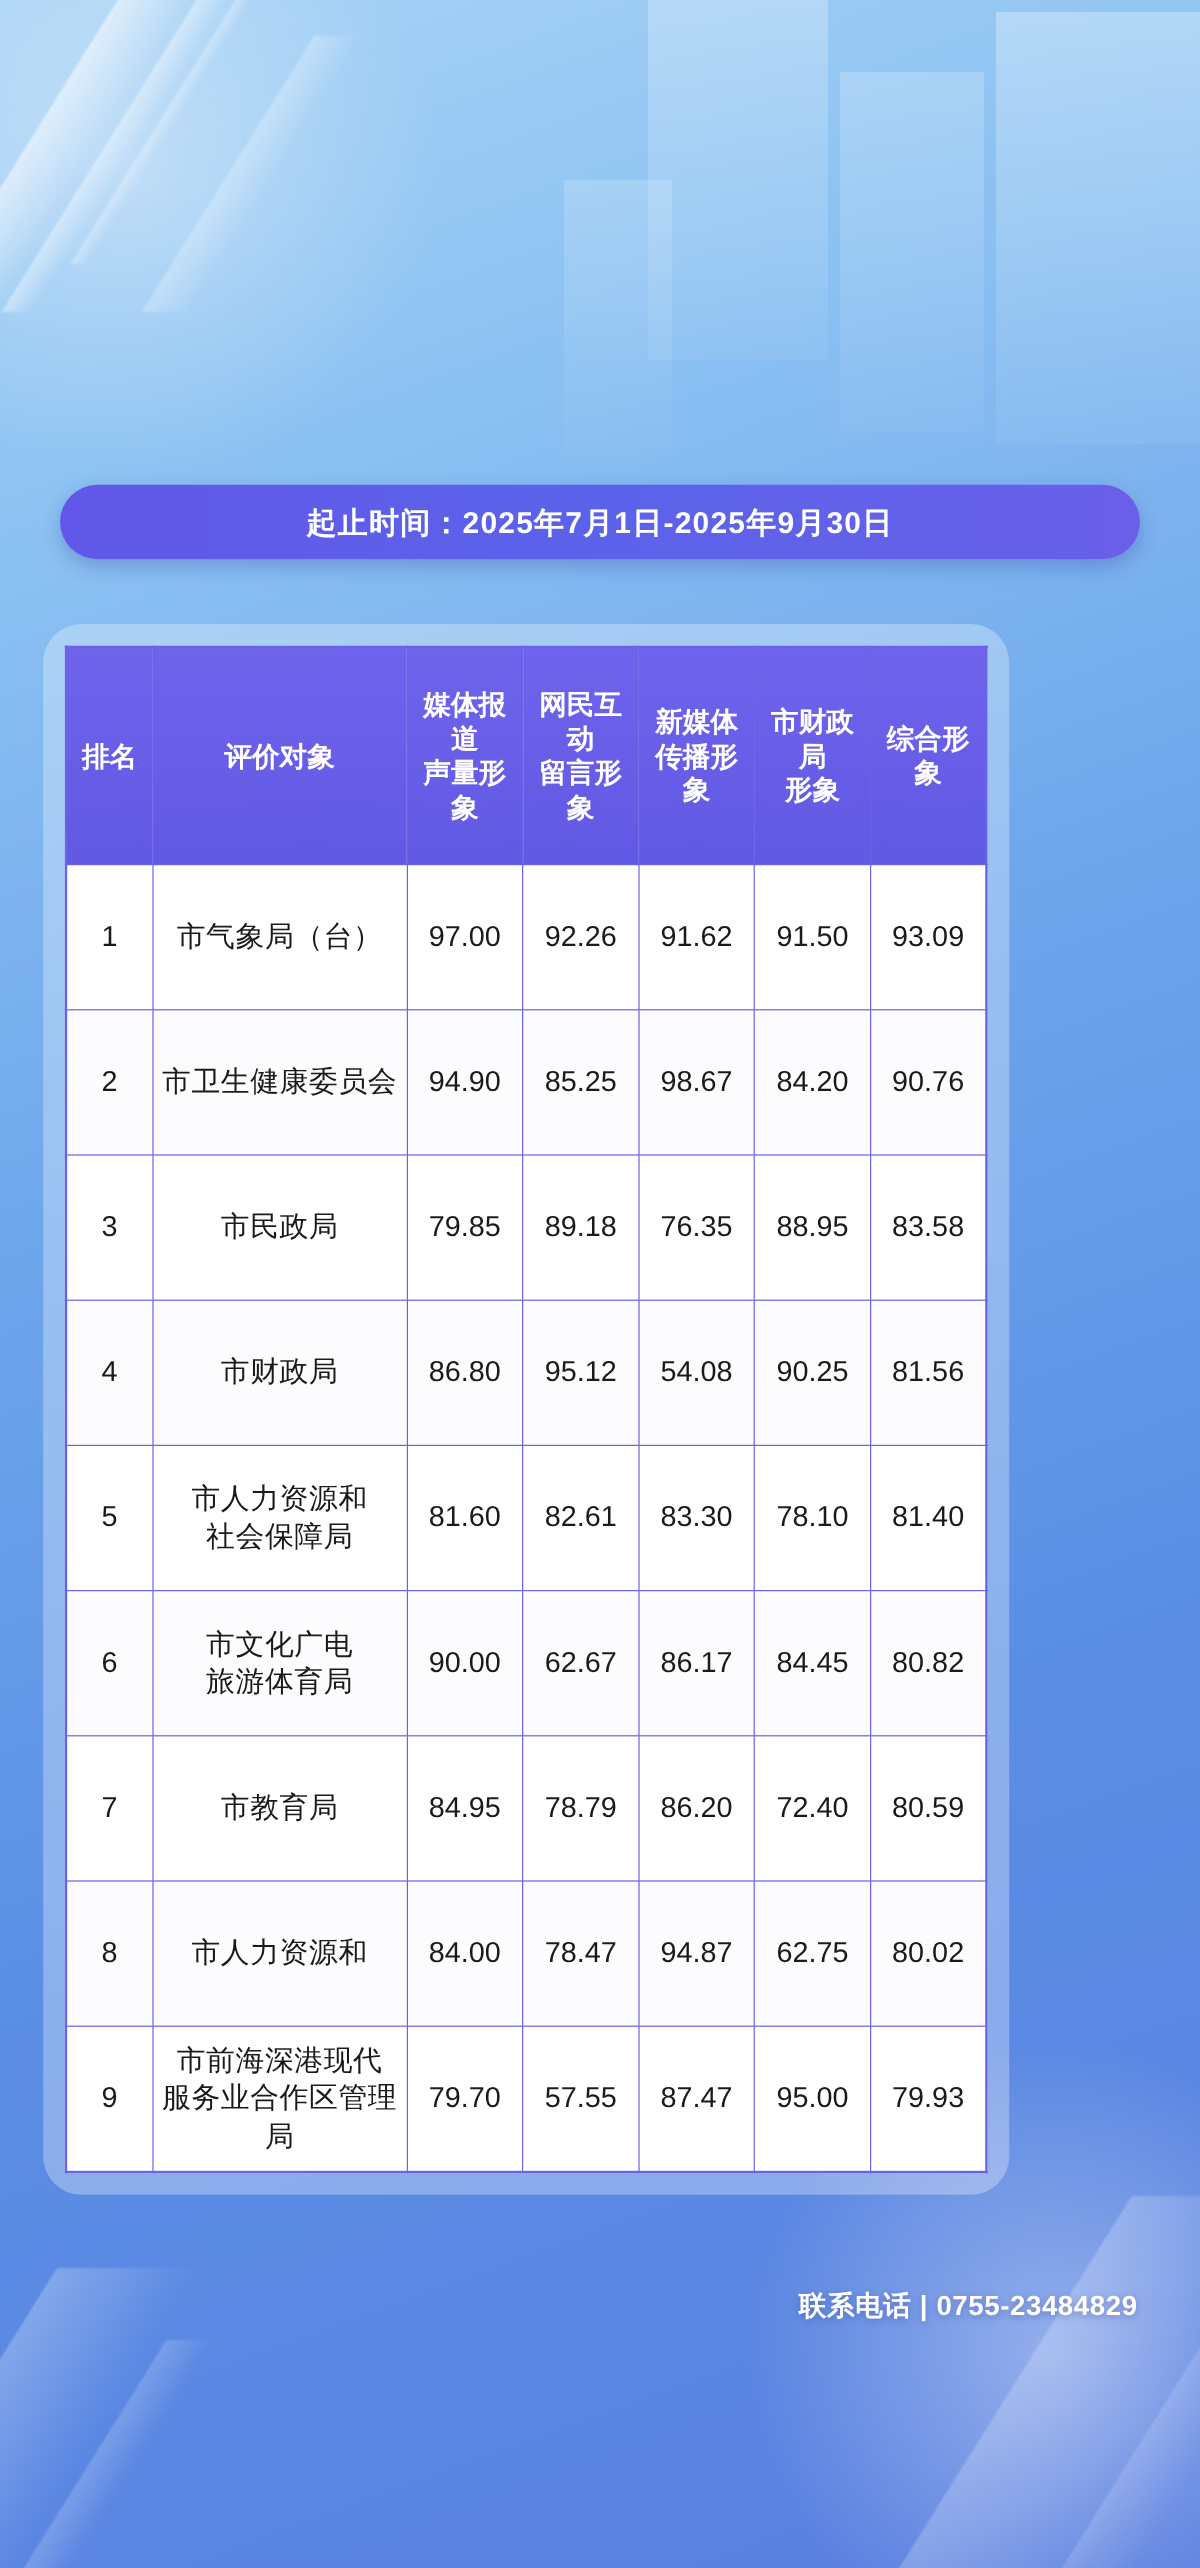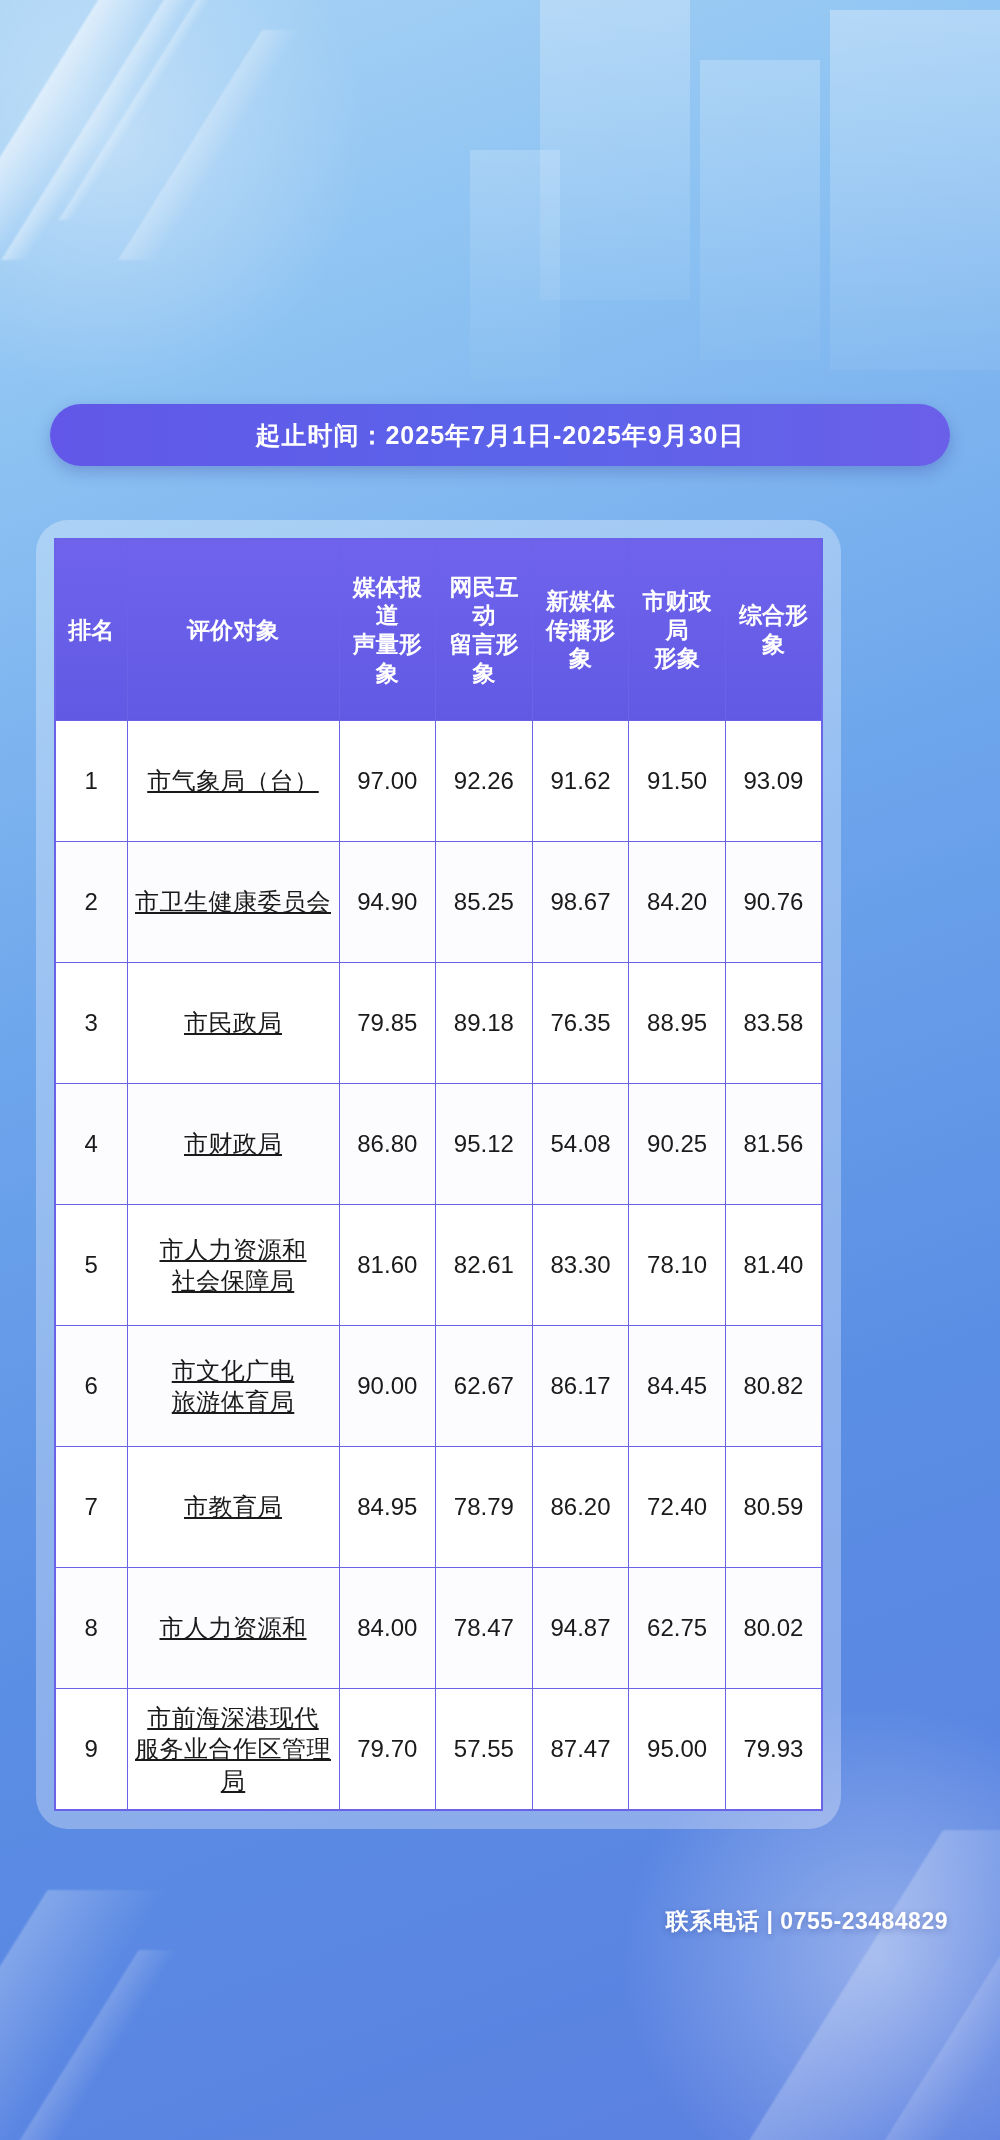--- a/index.html
+++ b/index.html
@@ -145,21 +145,21 @@
   }
   tbody td {
     height: 112px;
     font-size: 24px;
     line-height: 1.3;
     padding: 4px 2px;
   }
   tbody tr:nth-child(odd) td { background: #ffffff; }
   tbody tr:nth-child(even) td { background: #fcfbfd; }
   td.rank { font-size: 24px; }
-  td.name { font-size: 24px; letter-spacing: 0.5px; text-decoration: underline; }
+  td.name { font-size: 24px; letter-spacing: 0.5px; }
   td.score { font-size: 24px; }
 
   col.c-rank { width: 72px; }
   col.c-name { width: 212px; }
   col.c-val { width: auto; }
 
   
   .footer {
     position: absolute;
     right: 52px;

